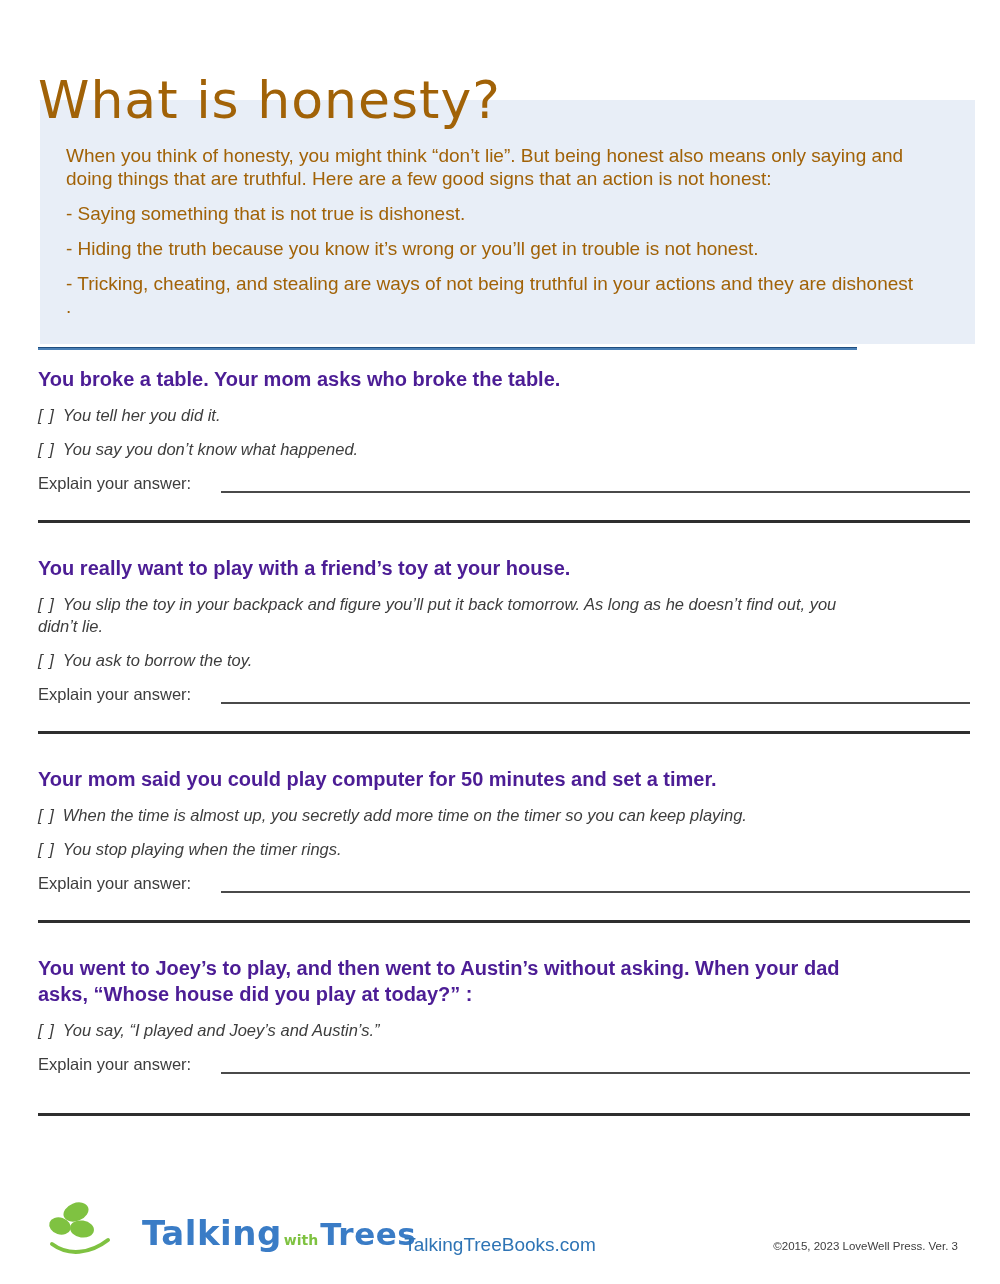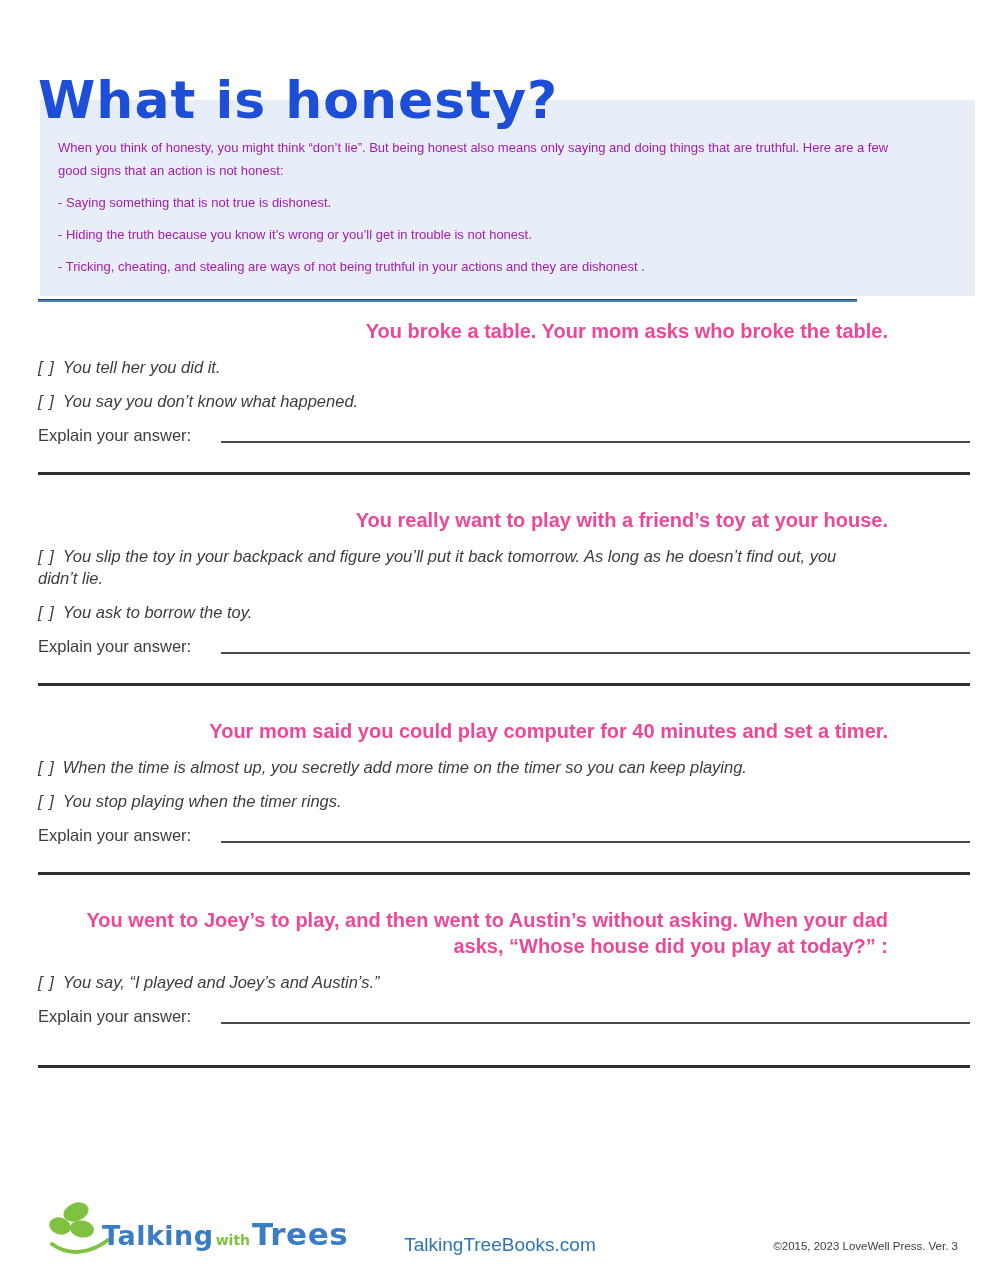--- a/index.html
+++ b/index.html
@@ -7,62 +7,62 @@
   body {
     width: 1000px; height: 1284px; background: #ffffff;
     font-family: "Liberation Sans", sans-serif; color: #3d3d3d;
   }
   .page { position: relative; width: 1000px; height: 1284px; overflow: hidden; background: #fff; }
 
   .title {
     position: relative; z-index: 2;
     margin: 74px 0 0 38px;
     font-family: "DejaVu Sans", sans-serif;
-    font-size: 52px; line-height: 1; font-weight: bold;
-    color: #1d4ed8; letter-spacing: 1px;
+    font-size: 52px; line-height: 1; font-weight: normal;
+    color: #a16207; letter-spacing: 1px;
   }
 
   .intro {
     position: relative; z-index: 1;
     margin: -26px 25px 0 40px;
     background: #e8eef7;
     padding: 32px 40px 14px 14px;
   }
-  .intro p { margin: 4px; font-size: 13px; line-height: 23px; color: #a21caf; }
+  .intro p { margin: 12px; font-size: 19px; line-height: 23px; color: #a16207; }
   .intro .lead { max-width: 845px; }
   .intro .bullet { margin-top: 9px; }
 
   .instruction {
     margin: 32px 0 0 38px;
     font-size: 14px; line-height: 18px; font-style: italic; color: #333;
   }
   .blue-rule {
     margin: 3px 0 0 38px; width: 819px; height: 3px;
     background: #4a7fb5; border-top: 1px solid #1f4d7e;
   }
 
   .sec { margin: 0 30px 0 38px; }
   .sec-heading {
     margin: 32px 0 0 0; max-width: 850px;
-    font-size: 20px; line-height: 26px; font-weight: bold; color: #ec4899; text-align: right;
+    font-size: 20px; line-height: 26px; font-weight: bold; color: #4c1d95;
   }
   .sec-heading.first { margin-top: 16px; }
   .option { margin: 12px 0 0 0; max-width: 840px; font-size: 16.5px; line-height: 22px; font-style: italic; }
   .cb { margin-right: 8px; letter-spacing: 1px; }
-  .explain-row { display: flex; align-items: flex-start; margin-top: 12px; }
+  .explain-row { display: flex; align-items: center; margin-top: 12px; }
   .explain-label { font-size: 16.5px; line-height: 22px; white-space: nowrap; }
   .answer-line { flex: 1; margin-left: 30px; height: 19px; border-bottom: 2px solid #4a4a4a; }
   .section-rule { margin-top: 26px; height: 0; border-bottom: 3px solid #2f2f2f; }
   .section-rule.last { margin-top: 38px; }
 
   .footer { position: absolute; left: 0; right: 0; top: 1196px; height: 78px; }
   .logo { position: absolute; left: 46px; top: 4px; display: flex; align-items: flex-end; }
   .logo-leaves { width: 66px; height: 60px; margin-right: -10px; }
   .logo-text { font-family: "DejaVu Sans", sans-serif; font-weight: bold; line-height: 1; padding-bottom: 10px; }
-  .logo-talking { font-size: 27px; color: #3a7cc6; letter-spacing: 0.5px; }
+  .logo-talking { font-size: 34px; color: #3a7cc6; letter-spacing: 0.5px; margin-left: 40px; }
   .logo-with { font-size: 14px; color: #7fc241; margin: 12px 2px; }
   .logo-trees { font-size: 31px; color: #3a7cc6; letter-spacing: 0.5px; }
   .site { position: absolute; left: 0; right: 0; top: 38px; text-align: center; font-size: 19px; color: #2e74b5; }
   .copyright { position: absolute; right: 42px; top: 44px; font-size: 11.5px; color: #3d3d3d; }
 </style>
 </head>
 <body>
 
 <div class="page">
 
@@ -93,21 +93,21 @@
     <p class="option"><span class="cb">[ ]</span><span>You slip the toy in your backpack and figure you’ll put it back tomorrow.  As long as he doesn’t find out, you didn’t lie.</span></p>
     <p class="option"><span class="cb">[ ]</span><span>You ask to borrow the toy.</span></p>
     <div class="explain-row">
       <span class="explain-label">Explain your answer:</span>
       <div class="answer-line"></div>
     </div>
     <div class="section-rule"></div>
   </div>
 
   <div class="sec">
-    <h2 class="sec-heading">Your mom said you could play computer for 40 minutes and set a timer.</h2>
+    <h2 class="sec-heading">Your mom said you could play computer for 50 minutes and set a timer.</h2>
     <p class="option"><span class="cb">[ ]</span><span>When the time is almost up, you secretly add more time on the timer so you can keep playing.</span></p>
     <p class="option"><span class="cb">[ ]</span><span>You stop playing when the timer rings.</span></p>
     <div class="explain-row">
       <span class="explain-label">Explain your answer:</span>
       <div class="answer-line"></div>
     </div>
     <div class="section-rule"></div>
   </div>
 
   <div class="sec">

